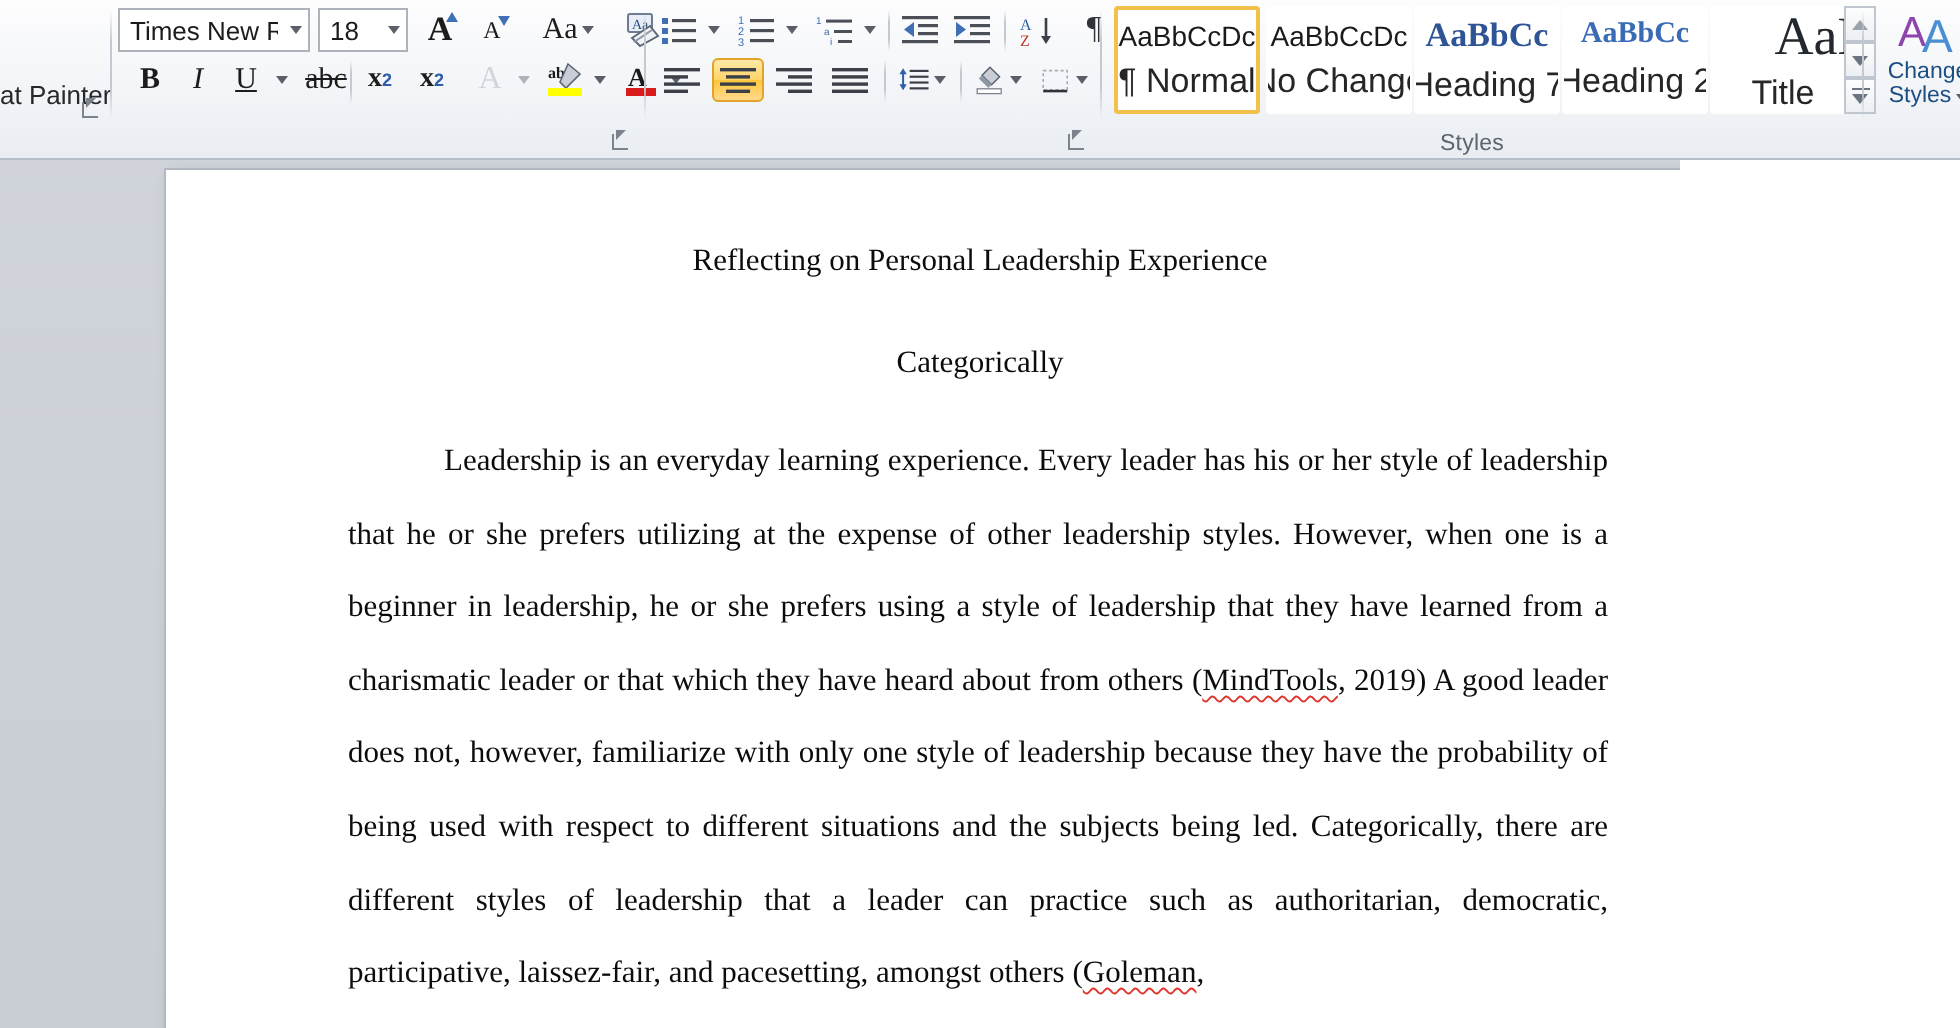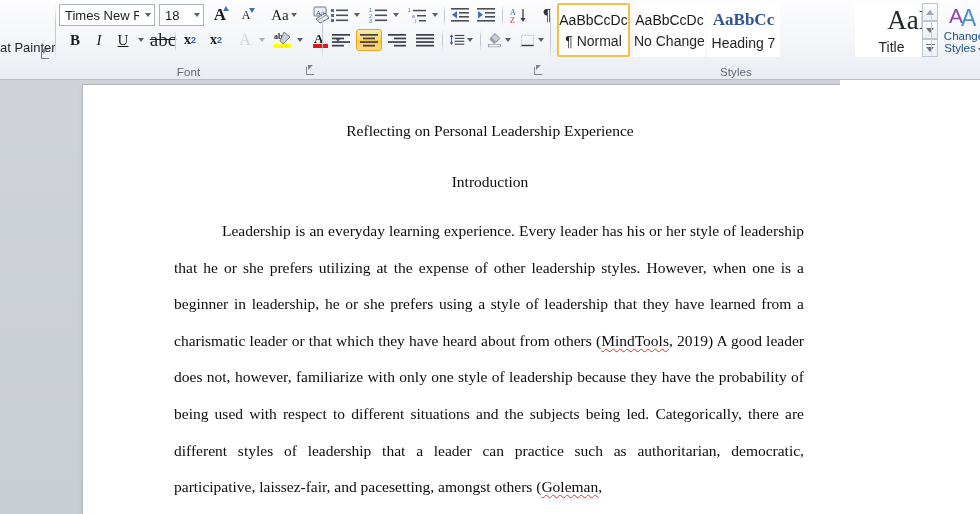--- a/index.html
+++ b/index.html
@@ -97,21 +97,21 @@
     display: flex; flex-direction: column;
     align-items: center; justify-content: center;
     cursor: pointer; overflow: hidden;
   }
   .style-cell.sel {
     border: 2px solid #f2c14b;
     box-shadow: inset 0 0 0 1px #fff;
   }
   .style-preview { font-size: 14px; color: #1a1a1a; white-space: nowrap; }
   .style-name {
-    font-size: 14px; color: #262626; margin-top: 5px; white-space: nowrap;
+    font-size: 17px; color: #262626; margin-top: 5px; white-space: nowrap;
   }
   .sc-scroll {
     position: absolute; width: 16px; height: 18px;
     border: 1px solid #bfc6d0; background: linear-gradient(to bottom,#fdfdfd,#eceff3);
     display: flex; align-items: center; justify-content: center; cursor: pointer;
   }
 
   
   #doc-area {
     position: absolute; left: 0; top: 80px;
@@ -202,21 +202,21 @@
     <div class="rb" style="left:32px; top:29px; width:22px; height:22px;">
       <i style="font-family:'Liberation Serif',serif; font-size:15px;">I</i>
     </div>
     <div class="rb" style="left:56px; top:29px; width:22px; height:22px;">
       <span style="font-family:'Liberation Serif',serif; font-size:15px; text-decoration:underline;">U</span>
     </div>
     <div class="rb" style="left:78px; top:29px; width:13px; height:22px;">
       <span class="caret" style="margin:0;"></span>
     </div>
     <div class="rb" style="left:94px; top:29px; width:26px; height:22px;">
-      <span style="font-family:'Liberation Serif',serif; font-size:19px; text-decoration:line-through;">abc</span>
+      <span style="font-family:'Liberation Serif',serif; font-size:15px; text-decoration:line-through;">abc</span>
     </div>
     <div class="rb" style="left:122px; top:29px; width:24px; height:22px;">
       <span style="font-family:'Liberation Serif',serif; font-size:14px; font-weight:bold;">x</span>
         <sub style="font-size:9px; color:#2f5ea8; font-weight:bold;">2</sub>
     </div>
     <div class="rb" style="left:148px; top:29px; width:24px; height:22px;">
       <span style="font-family:'Liberation Serif',serif; font-size:14px; font-weight:bold;">x</span>
         <sup style="font-size:9px; color:#2f5ea8; font-weight:bold;">2</sup>
     </div>
 
@@ -243,21 +243,20 @@
     <div class="rb" style="left:253px; top:29px; width:24px; height:22px;">
       <svg width="20" height="20" viewBox="0 0 20 20">
         <text x="3" y="13" font-size="13" font-family="Liberation Serif, serif" font-weight="bold" fill="#1a1a1a">A</text>
         <rect x="2" y="14" width="15" height="4" fill="#d91b1b"></rect>
       </svg>
     </div>
     <div class="rb" style="left:276px; top:29px; width:12px; height:22px;">
       <span class="caret" style="margin:0;"></span>
     </div>
 
-    <div class="rgroup-label">Font</div>
     <div class="dlg-launcher" style="right:4px;"></div>
   </div>
 
   <div class="rgroup-sep" style="left:322px;"></div>
 
   <div class="rgroup" style="left:323px; width:226px;">
 
     <div class="rb" style="left:5px; top:4px; width:24px; height:22px;">
       <svg width="20" height="16" viewBox="0 0 20 16">
         <rect x="1" y="2" width="3" height="3" fill="#3f6fb5"></rect>
@@ -419,20 +418,24 @@
     <div class="style-cell" style="left:82px;">
       <span class="style-preview">AaBbCcDc</span>
       <span class="style-name">¶ No Change...</span>
     </div>
 
     <div class="style-cell" style="left:156px;">
       <span class="style-preview" style="font-family:'Liberation Serif',serif; font-size:17px; font-weight:bold; color:#2f5496;">AaBbCс</span>
       <span class="style-name">Heading 7</span>
     </div>
 
+    <div class="style-cell" style="left:230px;">
+      <span class="style-preview" style="font-family:'Liberation Serif',serif; font-size:15px; font-weight:bold; color:#3a6bb5;">AaBbCc</span>
+      <span class="style-name">Heading 2</span>
+    </div>
 
     <div class="style-cell" style="left:304px;">
       <span class="style-preview" style="font-family:'Liberation Serif',serif; font-size:27px; color:#23282e; line-height:28px;margin-left:41px;">AaB</span>
       <span class="style-name">Title</span>
     </div>
 
     <div class="sc-scroll" style="left:371px; top:3px;">
       <span style="width:0;height:0;border-left:4px solid transparent;border-right:4px solid transparent;border-bottom:5px solid #9aa2ae;"></span>
     </div>
     <div class="sc-scroll" style="left:371px; top:21px;">
@@ -459,16 +462,16 @@
     <span style="font-size:11.5px; color:#1d4e82; line-height:12px; white-space:nowrap;">
       <span>Styles</span><span class="caret" style="display:inline-block;"></span>
     </span>
   </div>
 
 </div>
 
 <div id="doc-area">
   <div id="page">
     <div id="doc-title" class="doc-text">Reflecting on Personal Leadership Experience</div>
-    <div id="doc-heading" class="doc-text">Introduction</div>
+    <div id="doc-heading" class="doc-text">Categorically</div>
     <div id="doc-body" class="doc-text"><span>Leadership is an everyday learning experience. Every leader has his or her style of leadership that he or she prefers utilizing at the expense of other leadership styles. However, when one is a beginner in leadership, he or she prefers using a style of leadership that they have learned from a charismatic leader or that which they have heard about from others (</span><span class="sp">MindTools</span><span>, 2019) A good leader does not, however, familiarize with only one style of leadership because they have the probability of being used with respect to different situations and the subjects being led. Categorically, there are different styles of leadership that a leader can practice such as authoritarian, democratic, participative, laissez-fair, and pacesetting, amongst others (</span><span class="sp">Goleman</span><span>,</span></div>
   </div>
 </div>
 
 </body></html>

